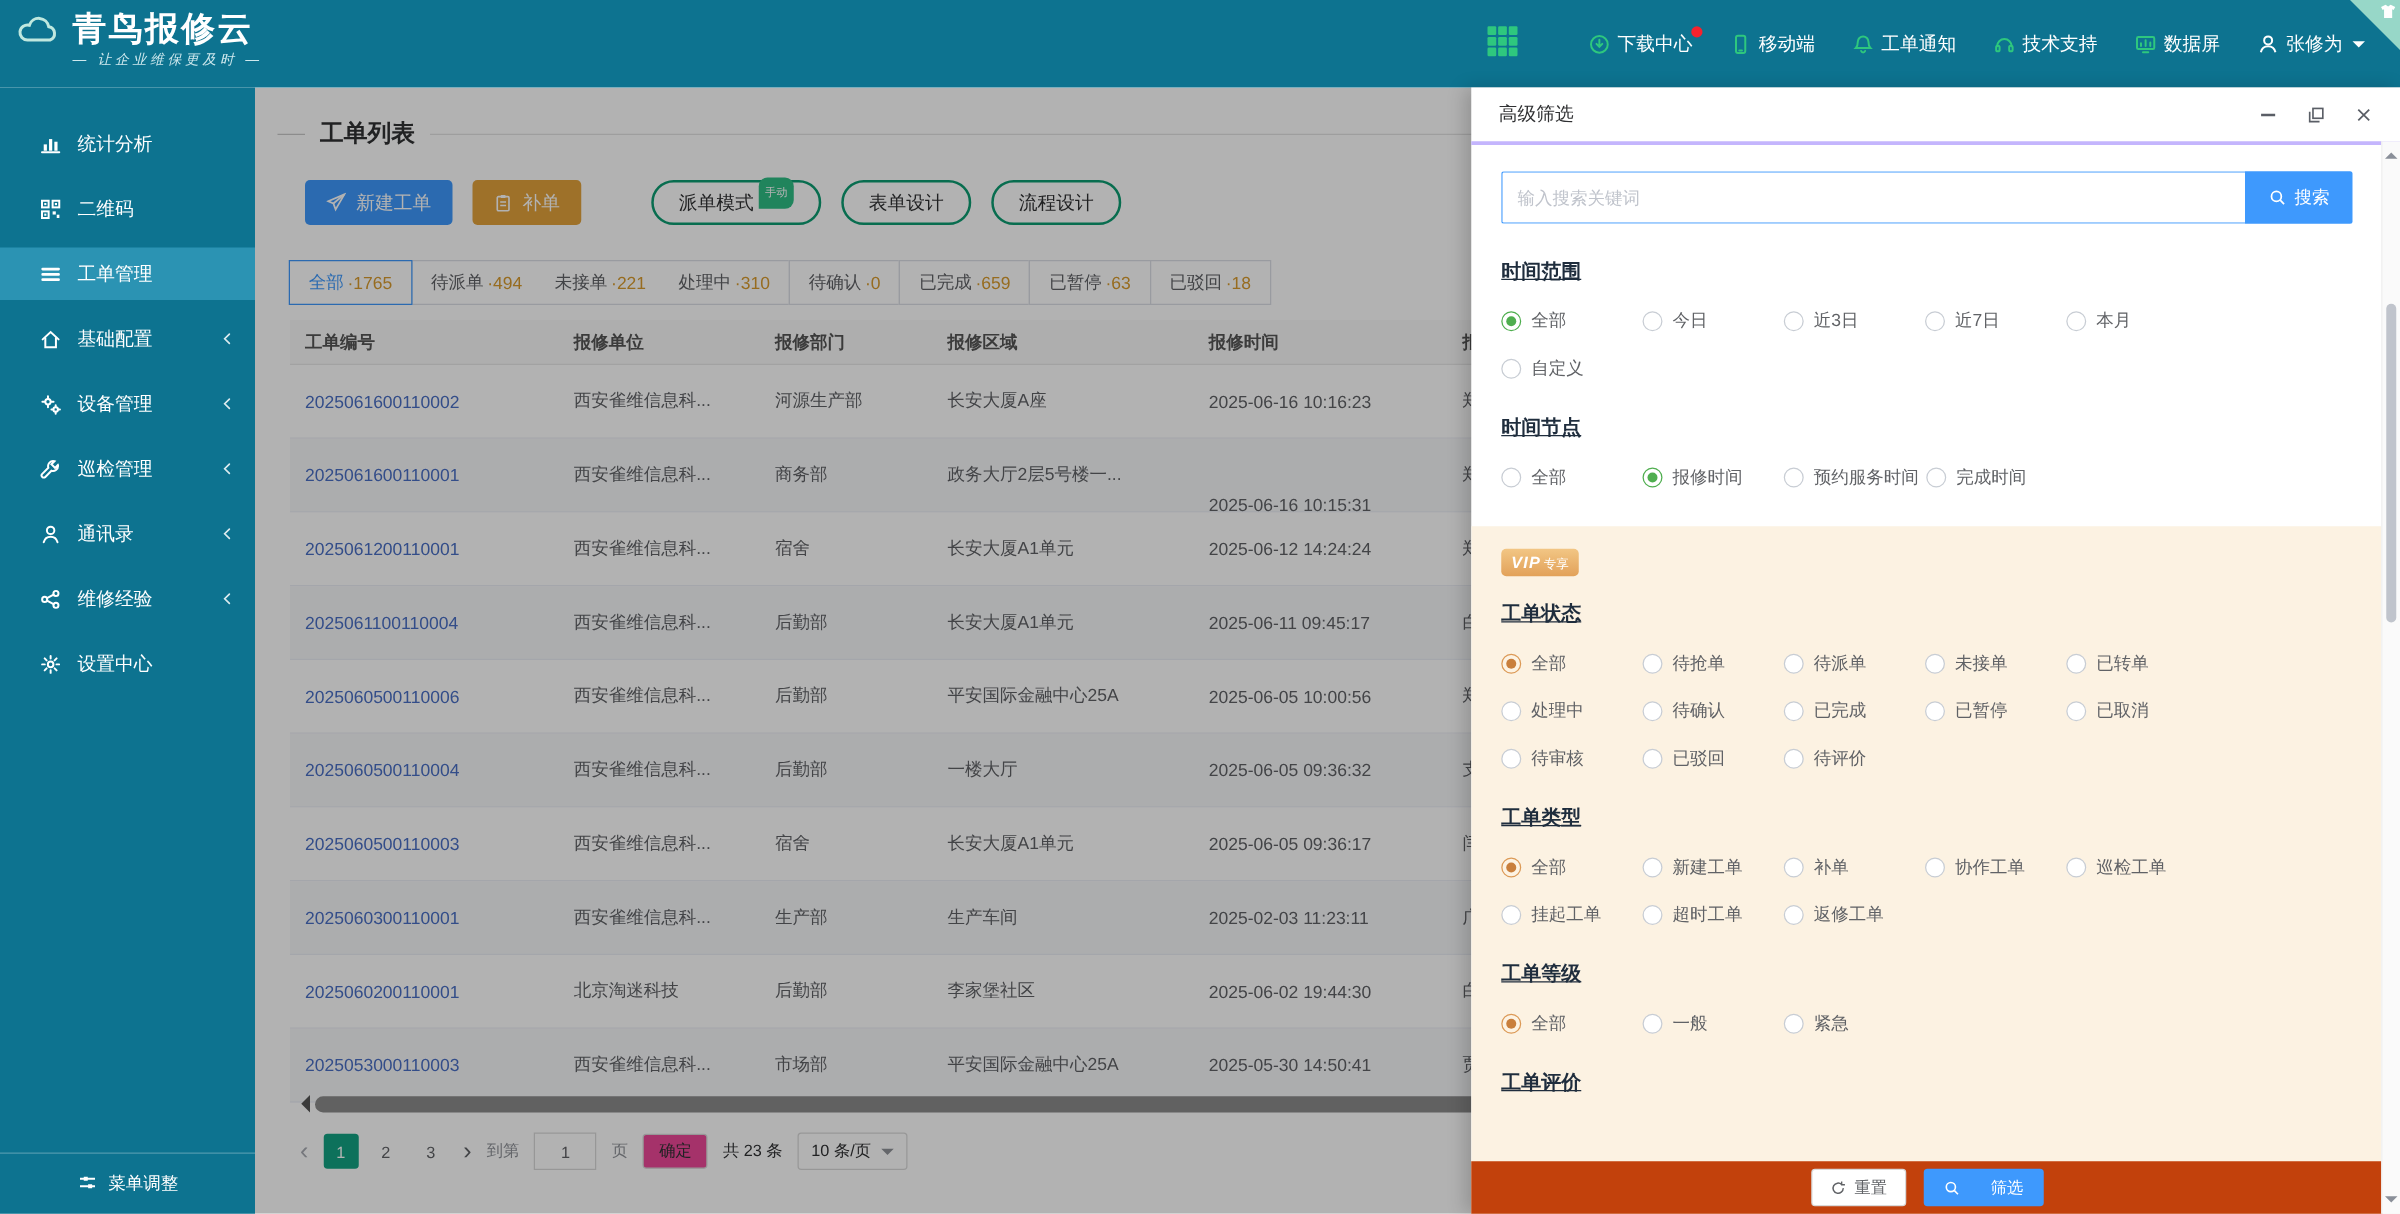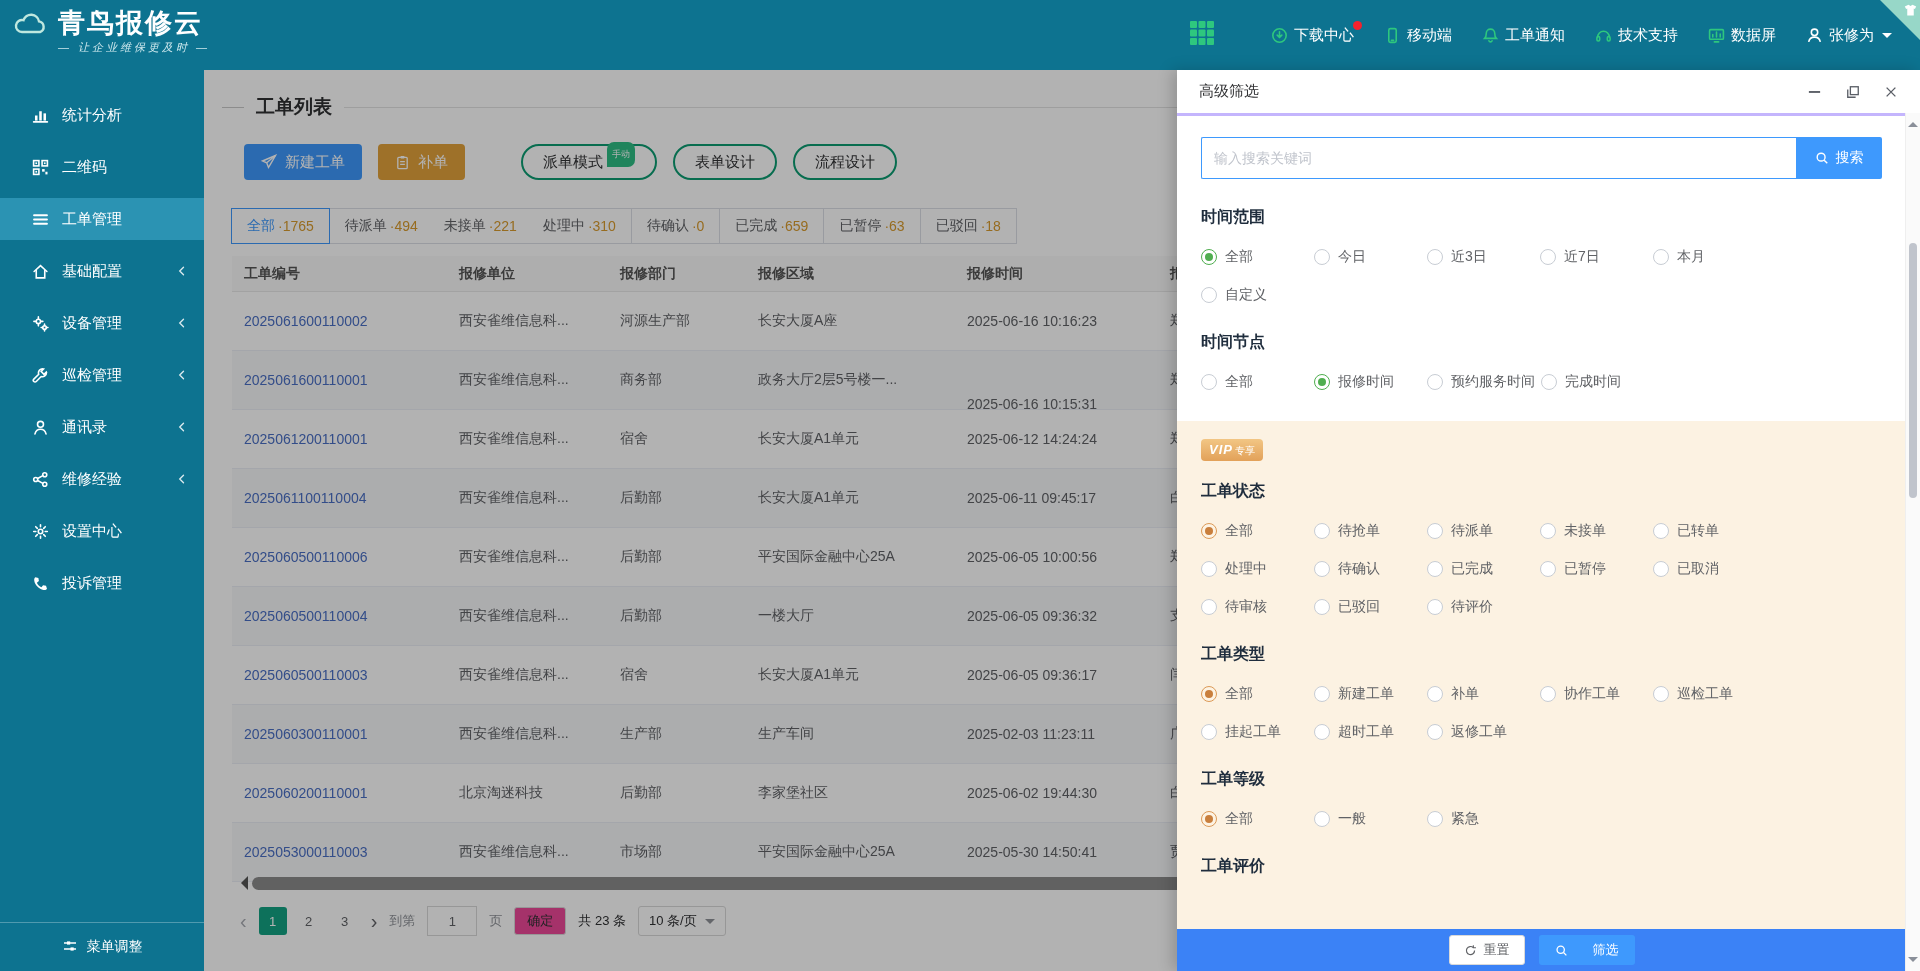--- a/index.html
+++ b/index.html
@@ -74,35 +74,35 @@
   #p-header{height:43px;border-bottom:3px solid #c4b5fd;display:flex;align-items:center;justify-content:space-between;padding:0 22px;}
   #p-title{font-size:15px;color:#303133;}
   #p-icons{display:flex;align-items:center;gap:24px;color:#5a5e66;}
   #p-icons span{display:flex;cursor:pointer;}
   #p-body{position:absolute;left:0;right:14px;top:43px;bottom:0;overflow:hidden;padding:24px 24px 0 24px;box-sizing:border-box;}
   #search-row{display:flex;}
   #search-input{flex:1;height:40px;border:1px solid #3e99fd;border-right:none;border-radius:2px 0 0 2px;padding:0 12px;font-size:14px;color:#333;outline:none;}
   #search-input::placeholder{color:#c0c4cc;}
   #search-btn{width:86px;height:42px;background:#3e99fd;color:#fff;border:none;border-radius:0 2px 2px 0;font-size:14px;display:flex;align-items:center;justify-content:center;gap:7px;cursor:pointer;}
   .sec{margin-top:28px;}
-  .sec h3{margin:0 0 20px 0;font-size:16px;color:#1f2d3d;font-weight:bold;}
+  .sec h3{margin:0 0 20px 0;font-size:16px;color:#1f2d3d;font-weight:bold;text-decoration:underline;}
   .opts{display:flex;flex-wrap:wrap;row-gap:20px;max-width:600px;}
   .opt{min-width:107px;display:flex;align-items:center;gap:8px;font-size:14px;color:#606266;margin-right:6px;white-space:nowrap;cursor:pointer;}
   .radio{width:16px;height:16px;border-radius:50%;border:1px solid #c8cdd4;box-sizing:border-box;position:relative;background:#fff;flex:none;}
   .radio::after{content:'';position:absolute;inset:3px;border-radius:50%;display:none;}
   .radio.on-g{border-color:#4fae4f;}
   .radio.on-g::after{display:block;background:#4fae4f;}
   .radio.on-o{border-color:#dc9a57;background:#fdf3e3;}
   .radio.on-o::after{display:block;background:#c97f3c;}
   #vip{margin:30px -24px 0 -24px;background:#fcf2e2;padding:18px 24px 80px 24px;}
   #vip-badge{display:inline-flex;align-items:baseline;background:linear-gradient(180deg,#f2c684,#e2a159);border-radius:4px;padding:3px 8px;color:#fff;cursor:default;}
   #vip-badge .v{font-size:13px;font-weight:bold;font-style:italic;letter-spacing:1px;}
   #vip-badge .t{font-size:10px;margin-left:2px;}
   #vip .sec:first-of-type{margin-top:20px;}
-  #p-footer{position:absolute;left:0;right:14px;bottom:0;height:42px;background:#3b82f6;display:flex;align-items:center;justify-content:center;gap:14px;z-index:5;}
+  #p-footer{position:absolute;left:0;right:14px;bottom:0;height:42px;background:#c2410c;display:flex;align-items:center;justify-content:center;gap:14px;z-index:5;}
   #reset-btn{height:30px;padding:0 14px;border:1px solid #d9d9d9;border-radius:3px;background:#fff;color:#606266;font-size:13px;display:flex;align-items:center;gap:7px;cursor:pointer;}
   #apply-btn{height:30px;padding:0 16px;border:none;border-radius:3px;background:#3e99fd;color:#fff;font-size:13px;display:flex;align-items:center;gap:25px;cursor:pointer;}
   
   #p-scroll{position:absolute;top:43px;right:0;bottom:0;width:14px;background:#fafafa;border-left:1px solid #efefef;z-index:6;}
   #p-scroll .up{position:absolute;top:4px;left:2px;width:0;height:0;border:5px solid transparent;border-bottom-color:#8a8f99;}
   #p-scroll .down{position:absolute;bottom:4px;left:2px;width:0;height:0;border:5px solid transparent;border-top-color:#8a8f99;}
   #p-scroll .thumb{position:absolute;top:130px;left:3px;width:8px;height:255px;background:#c0c4cc;border-radius:4px;}
 </style>
 </head>
 <body>
@@ -313,28 +313,20 @@
       </div>
       <div class="side-item">
         <span class="ico">
           <svg width="17" height="17" viewBox="0 0 16 16" fill="none" stroke="currentColor" stroke-width="1.5" stroke-linecap="round">
             <circle cx="8" cy="8" r="2.1"></circle>
             <path d="M8 1.6v2M8 12.4v2M1.6 8h2M12.4 8h2M3.5 3.5l1.5 1.5M11 11l1.5 1.5M12.5 3.5L11 5M5 11l-1.5 1.5"></path>
           </svg>
         </span>
         <span>设置中心</span>
       </div>
-      <div class="side-item">
-        <span class="ico">
-          <svg width="17" height="17" viewBox="0 0 16 16" fill="none" stroke="currentColor" stroke-width="1.5" stroke-linecap="round">
-            <path d="M3.2 2l2.8.9.5 2.8-1.9 1.5c.8 1.9 2.4 3.5 4.3 4.3l1.5-1.9 2.8.5.9 2.8c-.5 1-1.9 1.5-3.3 1.1C6.6 13.4 2.6 9.4 2.1 5.2 1.9 3.8 2.4 2.5 3.2 2z" fill="currentColor" stroke="none"></path>
-          </svg>
-        </span>
-        <span>投诉管理</span>
-      </div>
     </div>
   <div id="side-footer">
     <span>
       <svg width="16" height="16" viewBox="0 0 16 16" fill="none" stroke="currentColor" stroke-width="1.5">
           <path d="M2 5h12M2 11h12"></path>
           <rect x="5" y="3.4" width="3.2" height="3.2" fill="currentColor" stroke="none"></rect>
           <rect x="8.5" y="9.4" width="3.2" height="3.2" fill="currentColor" stroke="none"></rect>
         </svg>
     </span>
     <span>菜单调整</span>

